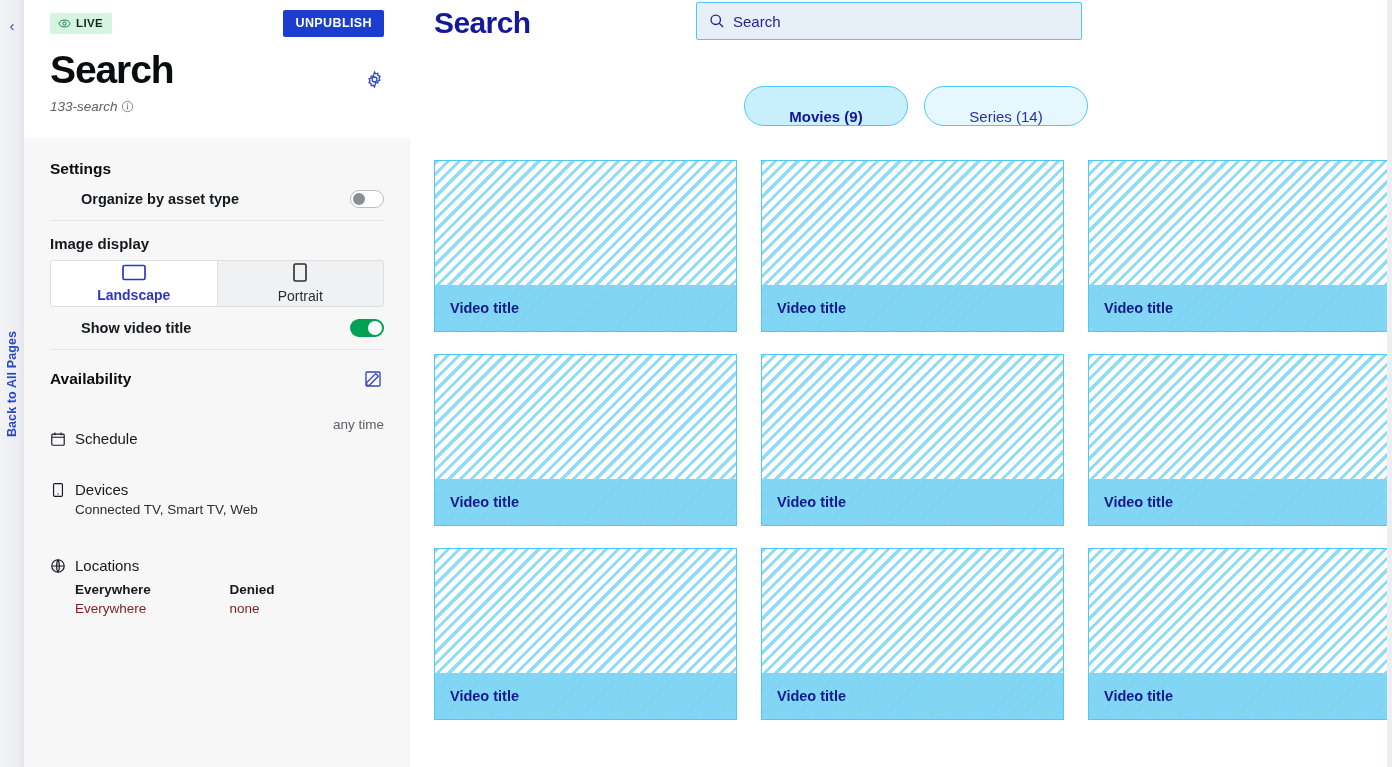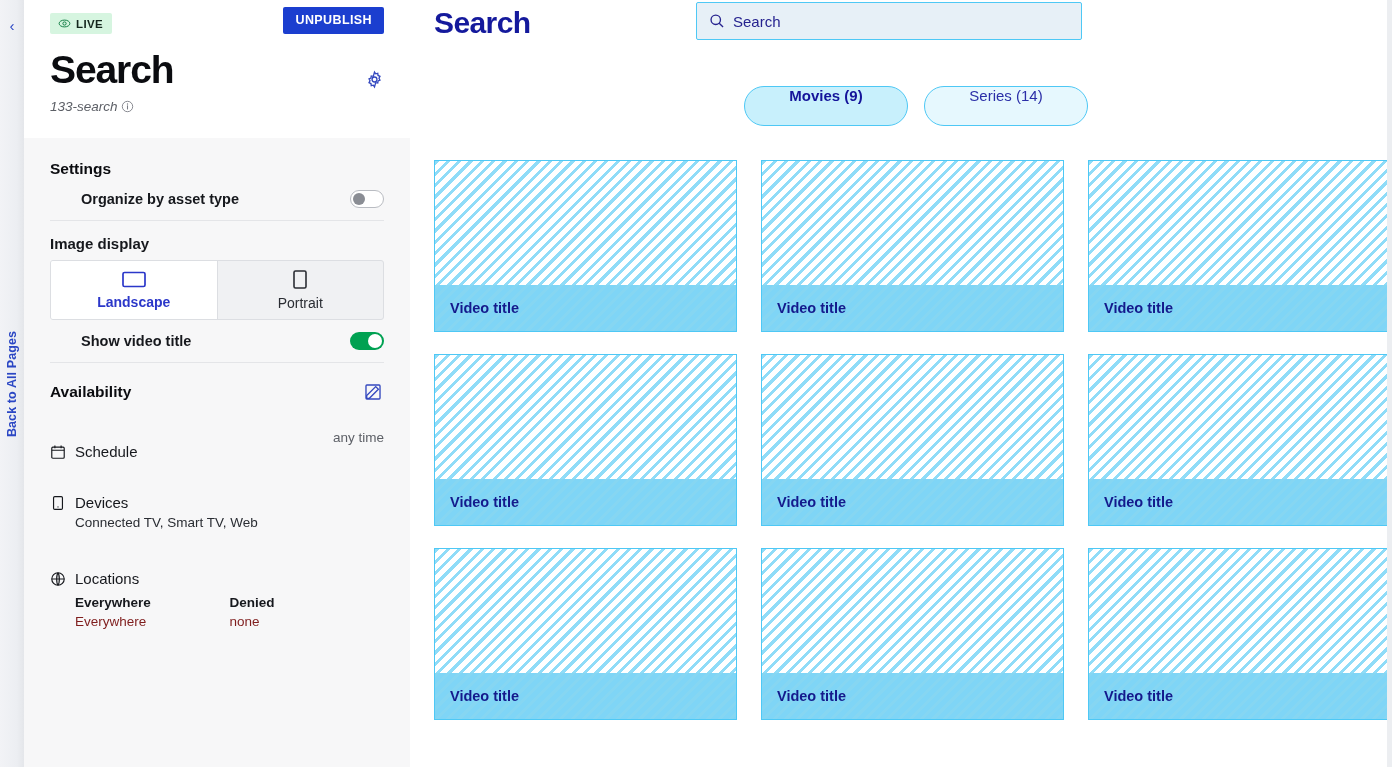--- a/index.html
+++ b/index.html
@@ -50,21 +50,21 @@
     width: 22px; height: 767px;
     background: linear-gradient(to right, #e3e4e7 0%, #eeeff1 40%, #fafafb 80%, #ffffff 100%);
     pointer-events: none;
   }
   .panel-header {
     background: #ffffff;
     padding: 12px 26px 14px 26px;
     height: 138px;
     position: relative;
   }
-  .status-row { display: flex; align-items: flex-end; justify-content: space-between; height: 22px; }
+  .status-row { display: flex; align-items: center; justify-content: space-between; height: 22px; }
   .live-badge {
     display: inline-flex; align-items: center; gap: 5px;
     background: #d6f5e0; color: #13261c;
     font-size: 11.5px; font-weight: bold; letter-spacing: .4px;
     padding: 4px 9px 4px 8px;
     border-radius: 2px;
   }
   .live-badge svg { display: block; }
   .unpublish-btn {
     background: #1b3ecf; color: #ffffff;
@@ -105,21 +105,21 @@
   .toggle.on { background: #08a martin; }
   .toggle.on { background: #00a152; }
   .toggle.on .knob { position: absolute; right: 2px; top: 2px; width: 14px; height: 14px; border-radius: 50%; background: #ffffff; }
 
   .block-label { font-size: 15px; font-weight: bold; color: #16181d; padding: 14px 0 8px 0; }
   .seg {
     display: flex;
     border: 1px solid #dcdee2; border-radius: 3px;
     background: #f0f1f3;
     overflow: hidden;
-    height: 60px;
+    height: 47px;
   }
   .seg-item {
     flex: 1 1 50%;
     display: flex; flex-direction: column; align-items: center; justify-content: center;
     gap: 6px; cursor: pointer;
     font-size: 14px;
   }
   .seg-item.active { background: #ffffff; color: #2b37c9; font-weight: bold; }
   .seg-item.inactive { color: #2a2d33; }
   .seg-sep { width: 1px; background: #dcdee2; }
@@ -162,21 +162,21 @@
     border-radius: 2px;
     display: flex; align-items: center; gap: 8px;
     padding: 0 12px;
     cursor: text;
   }
   .search-ph { font-size: 15px; color: #26238f; }
 
   .tabs { display: flex; gap: 16px; margin-top: 46px; padding-left: 310px; }
   .pill {
     border-radius: 20px; height: 40px;
-    display: inline-flex; align-items: flex-start; justify-content: center;
+    display: inline-flex; align-items: flex-end; justify-content: center;
     padding: 0 26px;
     font-size: 15px;
     border: 1px solid #4ec8f5;
     cursor: pointer;
     white-space: nowrap;
   }
   .pill.active { background: #c8f0fc; color: #14149a; font-weight: bold; min-width: 164px; }
   .pill.idle { background: #e6f8fe; color: #2b2fa8; min-width: 164px; }
 
   .grid {

